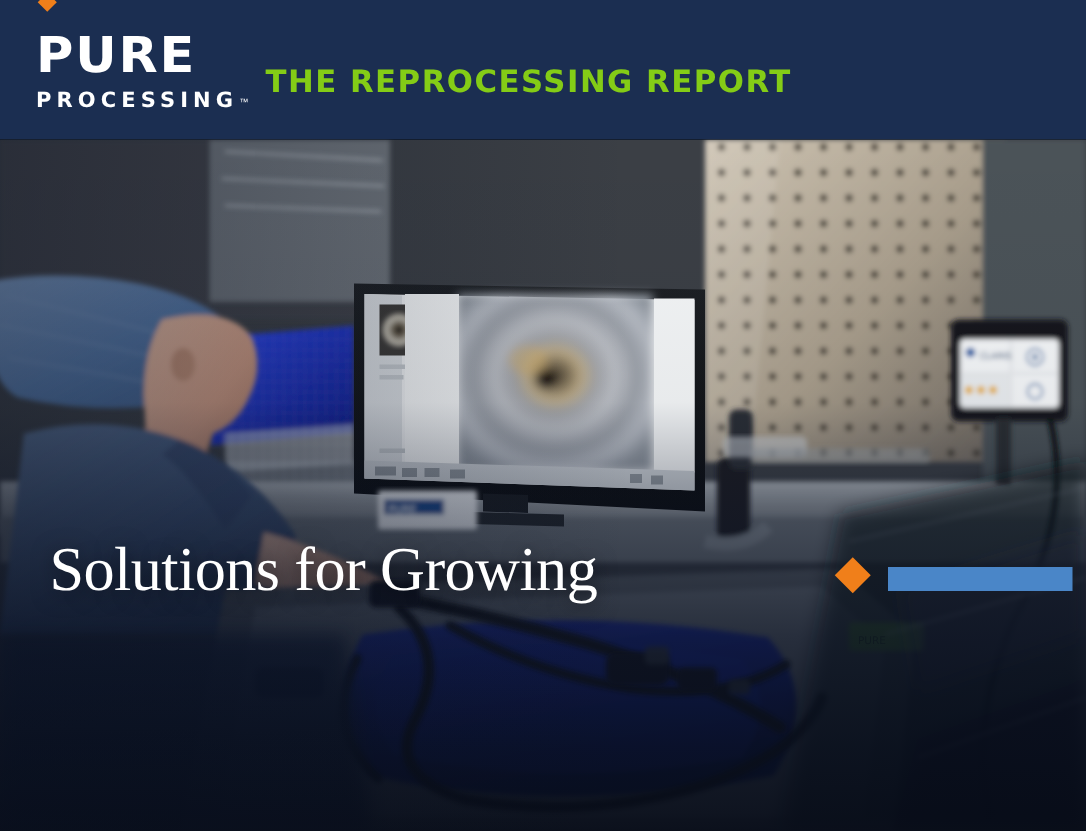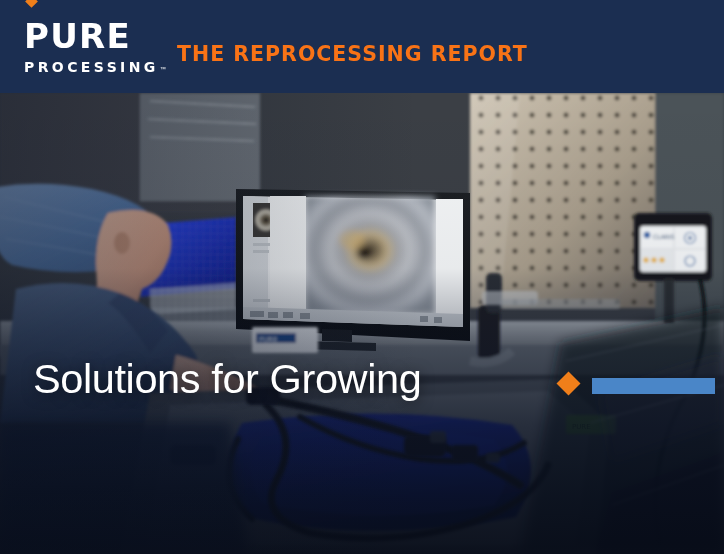--- a/index.html
+++ b/index.html
@@ -34,21 +34,21 @@
     font-family:"DejaVu Sans","Liberation Sans",sans-serif;
     font-weight:bold;font-size:14px;letter-spacing:3.4px;
     color:#ffffff;line-height:1;
   }
   .logo-tm{font-size:6px;color:#ffffff;letter-spacing:0;margin-left:1px;position:relative;top:-1px;}
 
   .header-tagline{
     margin-left:20px;margin-top:14px;
     font-family:"DejaVu Sans","Liberation Sans",sans-serif;
     font-weight:bold;font-size:20.5px;letter-spacing:1.0px;
-    color:#f97316;white-space:nowrap;
+    color:#84cc16;white-space:nowrap;
   }
 
   
   .photo{
     position:absolute;left:0;top:93px;width:724px;height:461px;
     overflow:hidden;background:#0d1422;
   }
   .photo svg{display:block;width:724px;height:461px;}
 
   
@@ -66,21 +66,21 @@
   .scrim-left{
     position:absolute;left:0;top:93px;width:420px;height:461px;
     background:linear-gradient(to right, rgba(9,16,32,0.40) 0%, rgba(9,16,32,0.0) 100%);
     pointer-events:none;
   }
 
   
   .headline{
     position:absolute;left:33px;top:352px;width:660px;
     color:#ffffff;
-    font-family:Liberation Sans, sans-serif;
+    font-family:Liberation Serif, serif;
     font-weight:400;font-size:41.5px;line-height:54px;
     letter-spacing:-0.4px;
     text-shadow:0 2px 14px rgba(0,0,0,0.55);
   }
   .hl-line{display:block;white-space:nowrap;}
   .hl-line-1{position:relative;}
 
   .accent-diamond{
     position:absolute;left:527px;top:23px;width:17px;height:17px;
     background:#F07F1A;transform:rotate(45deg);

